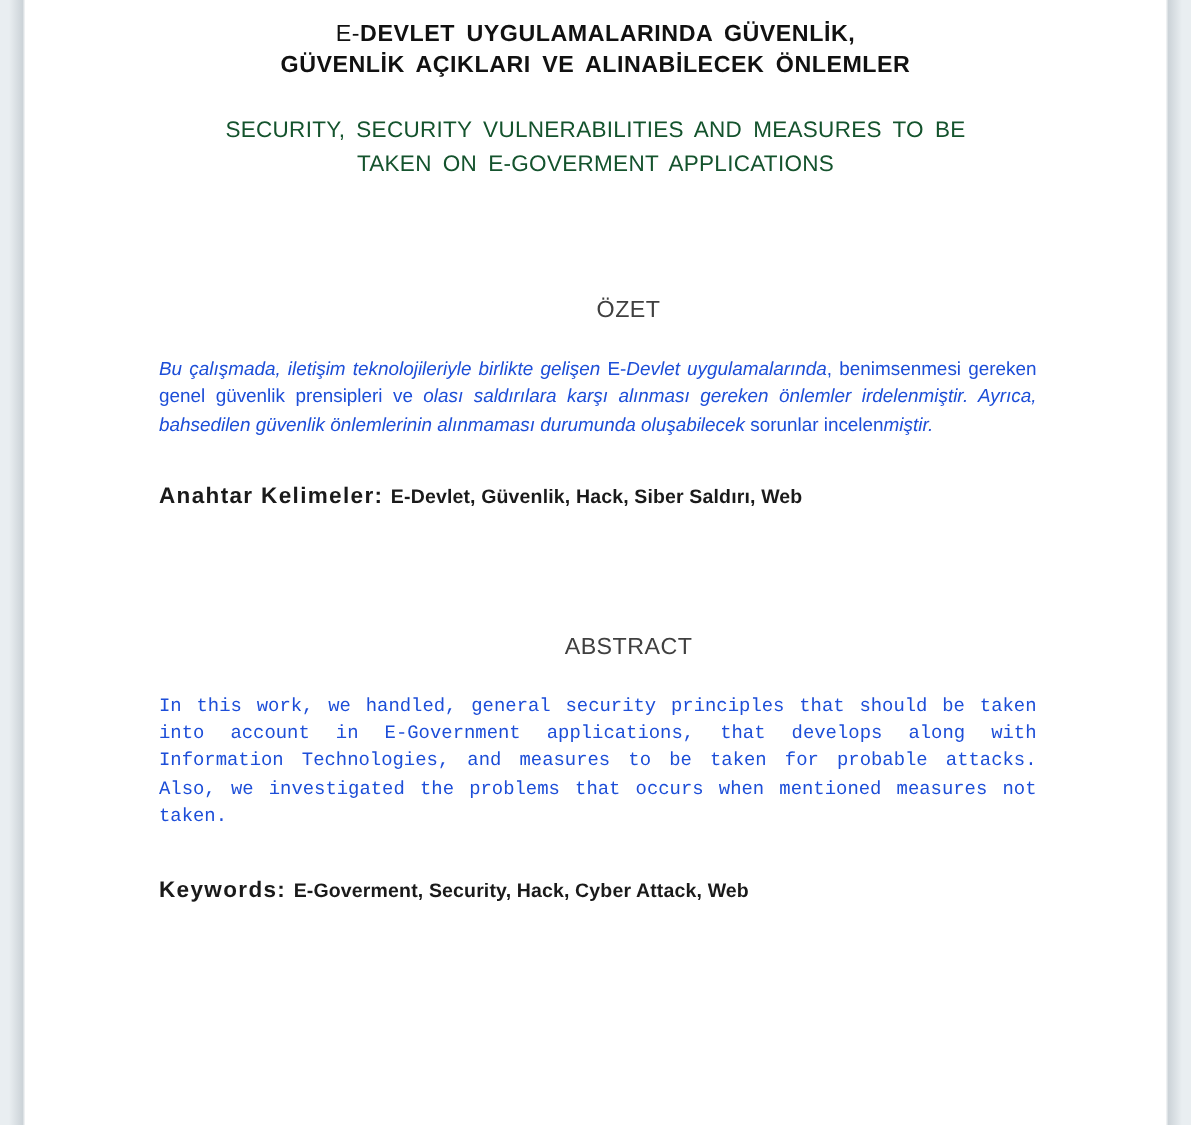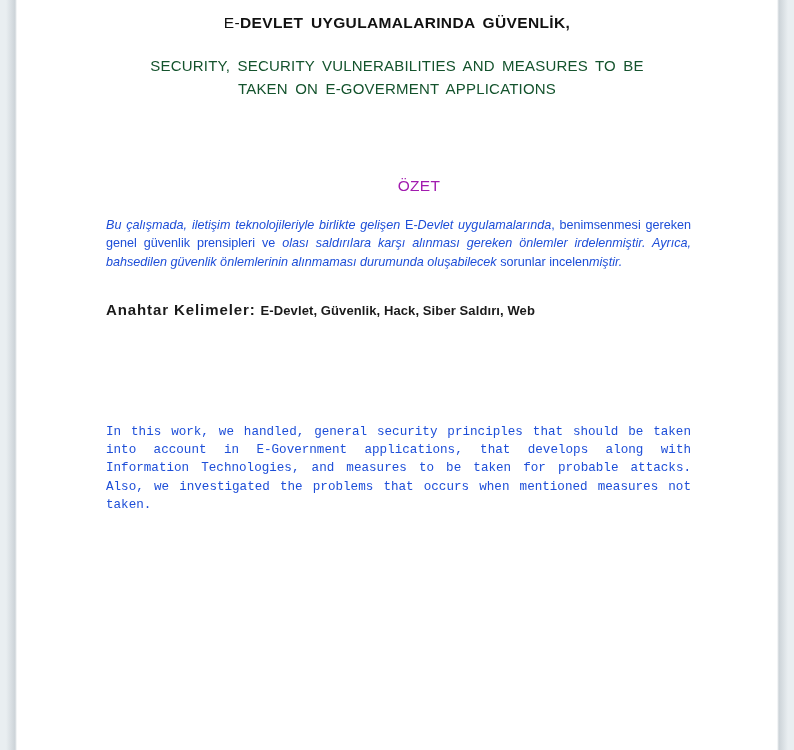--- a/index.html
+++ b/index.html
@@ -87,21 +87,21 @@
     vertical-align: super;
     margin-left: 5px;
     color: #1a1a1a;
   }
 
   
   .sec-heading {
     text-align: center;
     font-size: 15.5px;
     font-weight: normal;
-    color: #a21caf;
+    color: #404040;
     margin: 0;
     letter-spacing: 0.3px;
     padding-left: 44px;
   }
   .sec-heading.ozet { padding-top: 77px; }
   .sec-heading.abstract { padding-top: 0; }
 
   
   .abs-body {
     width: 585px;
@@ -141,37 +141,42 @@
 </style>
 </head>
 <body>
 
 <div id="viewer">
   <div id="page">
     <div id="page-inner">
 
       <h1 class="title-tr">
         <span class="nonbold">E-</span><span>DEVLET  UYGULAMALARINDA  GÜVENLİK,</span>
+        <span class="line2">GÜVENLİK  AÇIKLARI  VE ALINABİLECEK  ÖNLEMLER</span>
       </h1>
 
       <h2 class="title-en">
         <span>SECURITY,  SECURITY  VULNERABILITIES  AND MEASURES  TO BE</span>
         <span class="line2">TAKEN  ON E-GOVERMENT  APPLICATIONS</span>
       </h2>
 
 
       <h3 class="sec-heading ozet">ÖZET</h3>
 
       <p class="abs-body tr"><i>Bu çalışmada, iletişim teknolojileriyle birlikte gelişen </i><span>E-</span><i>Devlet uygulamalarında</i><span>, benimsenmesi gereken genel güvenlik prensipleri ve </span><i>olası saldırılara karşı alınması gereken önlemler irdelenmiştir. Ayrıca, bahsedilen güvenlik önlemlerinin alınmaması durumunda oluşabilecek</i><span> sorunlar incelen</span><i>miştir.</i></p>
 
       <p class="keywords tr">
         <span class="kw-label">Anahtar  Kelimeler:</span><span class="kw-list">E-Devlet, Güvenlik, Hack, Siber Saldırı,  Web</span>
       </p>
 
       <div class="gap-abstract"></div>
 
+      <h3 class="sec-heading abstract">ABSTRACT</h3>
 
       <p class="abs-body en">In this work,  we  handled,  general  security  principles  that  should  be  taken  into  account  in E-Government applications,  that develops along with  Information  Technologies,  and   measures to  be  taken  for  probable  attacks.  Also,  we  investigated  the  problems  that  occurs when mentioned measures not taken.</p>
 
+      <p class="keywords en">
+        <span class="kw-label">Keywords:</span><span class="kw-list">E-Goverment,  Security,  Hack,  Cyber Attack,  Web</span>
+      </p>
 
     </div>
   </div>
 </div>
 
 </body></html>

